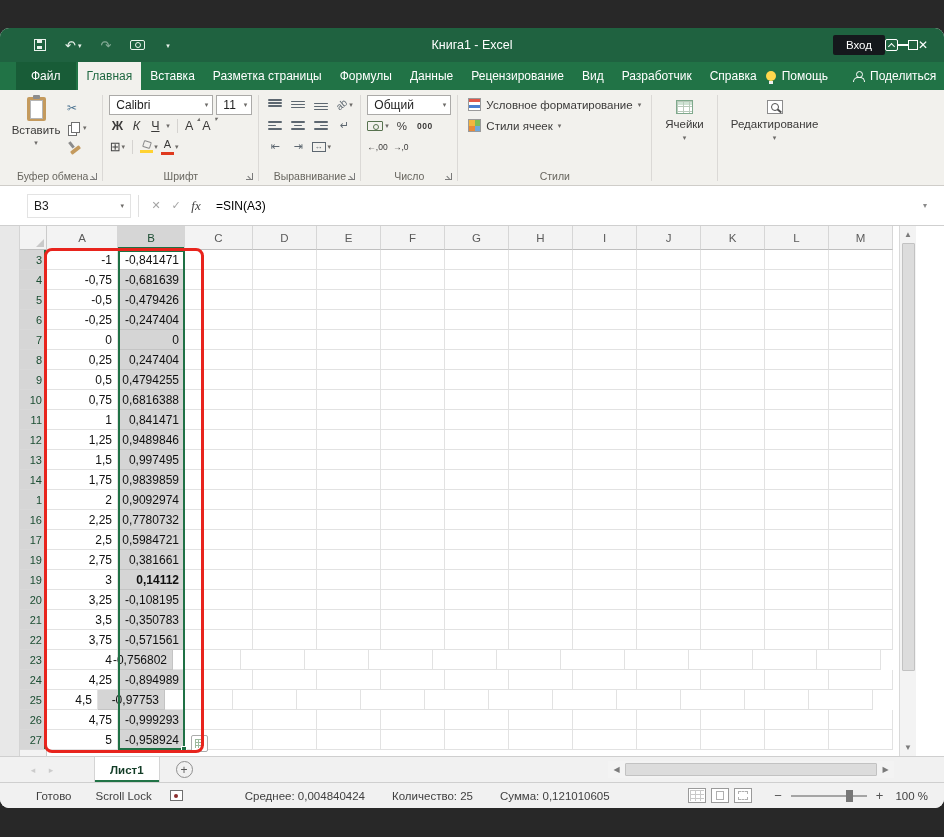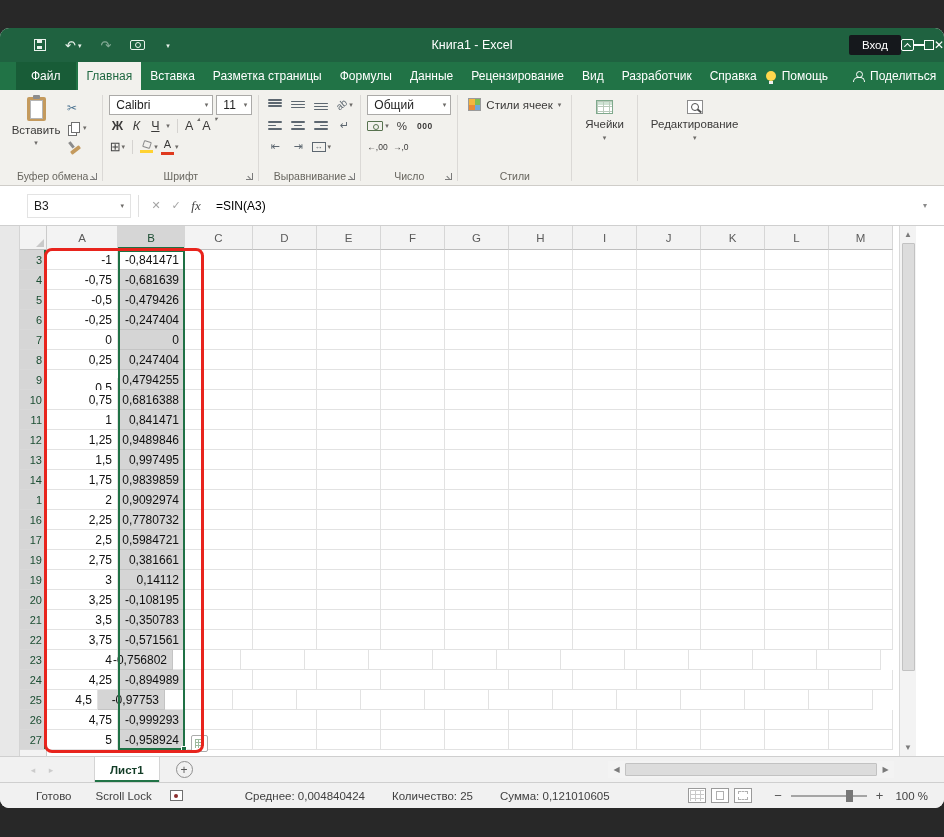--- a/index.html
+++ b/index.html
@@ -12,21 +12,21 @@
 .qat{display:flex;align-items:center;gap:19px;margin-left:34px;z-index:2}
 .qbtn{color:#eaf3ec;font-size:13px;line-height:1;display:flex;align-items:center}
 .mini{font-size:7px;margin-left:2px;font-style:normal}
 .dim{opacity:.5}
 .ic-save{width:12px;height:12px;border:1.5px solid #eaf3ec;position:relative;display:inline-block}
 .ic-save:before{content:"";position:absolute;left:2px;top:-1px;width:5px;height:4px;background:#eaf3ec}
 .ic-save:after{content:"";position:absolute;left:2px;bottom:1px;width:5px;height:3px;background:#eaf3ec}
 .ic-cam{width:15px;height:10px;border:1.5px solid #eaf3ec;border-radius:2px;position:relative;display:inline-block}
 .ic-cam:after{content:"";position:absolute;left:4px;top:1px;width:4px;height:4px;border:1.2px solid #eaf3ec;border-radius:50%}
 .wtitle{position:absolute;left:0;right:0;text-align:center;color:#fff;font-size:12.5px;pointer-events:none}
-.wright{margin-left:auto;display:flex;align-items:center;margin-right:0;z-index:2}
+.wright{margin-left:auto;display:flex;align-items:center;margin-right:16px;z-index:2}
 .signin{background:#15181c;color:#fff;font-size:11.5px;padding:4px 13px;border-radius:2px}
 .ic-ribbonopt{width:13px;height:12px;border:1.5px solid #fff;border-radius:2px;position:relative;display:inline-block}
 .ic-ribbonopt:after{content:"";position:absolute;left:3px;top:4px;width:4px;height:4px;border-top:1.5px solid #fff;border-left:1.5px solid #fff;transform:rotate(45deg)}
 .winbtn{color:#fff;font-size:12px;display:flex;align-items:center;justify-content:center}
 .ic-min{width:10px;height:2px;background:#fff;display:inline-block}
 .ic-max{width:10px;height:10px;border:1.3px solid #fff;display:inline-block}
 
 
 .tabrow{height:28px;background:#217346;display:flex;align-items:stretch;padding-left:16px;flex:0 0 auto}
 .tablist{display:flex;align-items:stretch}
@@ -425,20 +425,25 @@
       <div class="glabelrow">
         <span>Число</span>
         <span class="launcher"></span>
       </div>
     </div>
 
     <div class="gsep"></div>
 
     <div class="rgroup">
       <div class="stylerow">
+        <span class="ic-cf"></span>
+        <span>Условное форматирование</span>
+        <span class="caret">▾</span>
+      </div>
+      <div class="stylerow">
         <span class="ic-cs"></span>
         <span>Стили ячеек</span>
         <span class="caret">▾</span>
       </div>
       <div class="glabelrow">
         <span>Стили</span>
       </div>
     </div>
 
     <div class="gsep"></div>
@@ -587,21 +592,21 @@
             <div class="cell" style="width: 64px;"></div>
             <div class="cell" style="width: 64px;"></div>
             <div class="cell" style="width: 64px;"></div>
             <div class="cell" style="width: 64px;"></div>
             <div class="cell" style="width: 64px;"></div>
             <div class="cell" style="width: 64px;"></div>
             <div class="cell" style="width: 64px;"></div>
           </div>
           <div class="grow">
             <div class="rowhdr sel">9</div>
-            <div class="cell" style="width: 71px; margin-top: 8px;">0,5</div>
+            <div class="cell" style="width: 71px;">0,5</div>
             <div class="cell selcell" style="width: 67px;">0,4794255</div>
             <div class="cell" style="width: 68px;"></div>
             <div class="cell" style="width: 64px;"></div>
             <div class="cell" style="width: 64px;"></div>
             <div class="cell" style="width: 64px;"></div>
             <div class="cell" style="width: 64px;"></div>
             <div class="cell" style="width: 64px;"></div>
             <div class="cell" style="width: 64px;"></div>
             <div class="cell" style="width: 64px;"></div>
             <div class="cell" style="width: 64px;"></div>
@@ -748,21 +753,21 @@
             <div class="cell" style="width: 64px;"></div>
             <div class="cell" style="width: 64px;"></div>
             <div class="cell" style="width: 64px;"></div>
             <div class="cell" style="width: 64px;"></div>
             <div class="cell" style="width: 64px;"></div>
             <div class="cell" style="width: 64px;"></div>
           </div>
           <div class="grow">
             <div class="rowhdr sel">19</div>
             <div class="cell" style="width: 71px;">3</div>
-            <div class="cell selcell" style="width: 67px;">0,14112</div>
+            <div class="cell selcell" style="width: 67px; font-weight: bold;">0,14112</div>
             <div class="cell" style="width: 68px;"></div>
             <div class="cell" style="width: 64px;"></div>
             <div class="cell" style="width: 64px;"></div>
             <div class="cell" style="width: 64px;"></div>
             <div class="cell" style="width: 64px;"></div>
             <div class="cell" style="width: 64px;"></div>
             <div class="cell" style="width: 64px;"></div>
             <div class="cell" style="width: 64px;"></div>
             <div class="cell" style="width: 64px;"></div>
             <div class="cell" style="width: 64px;"></div>

